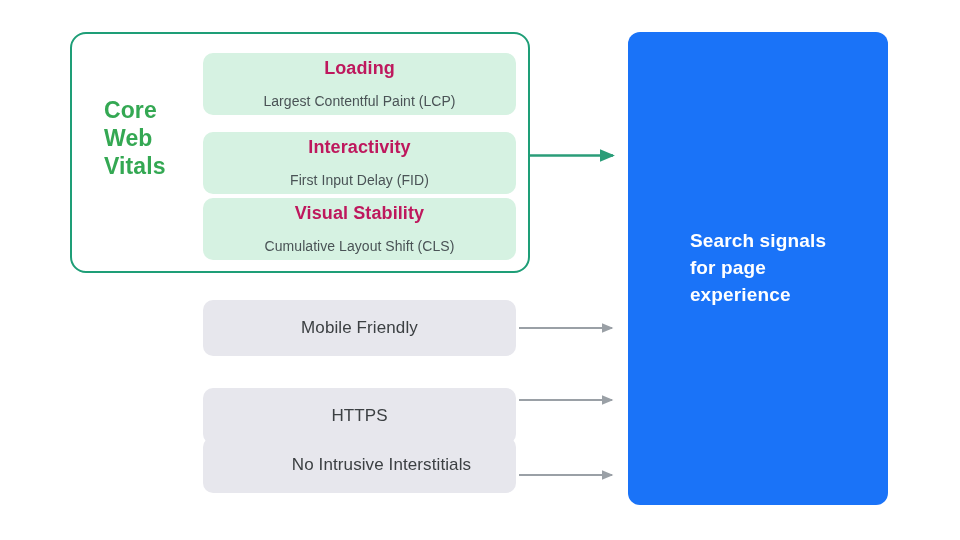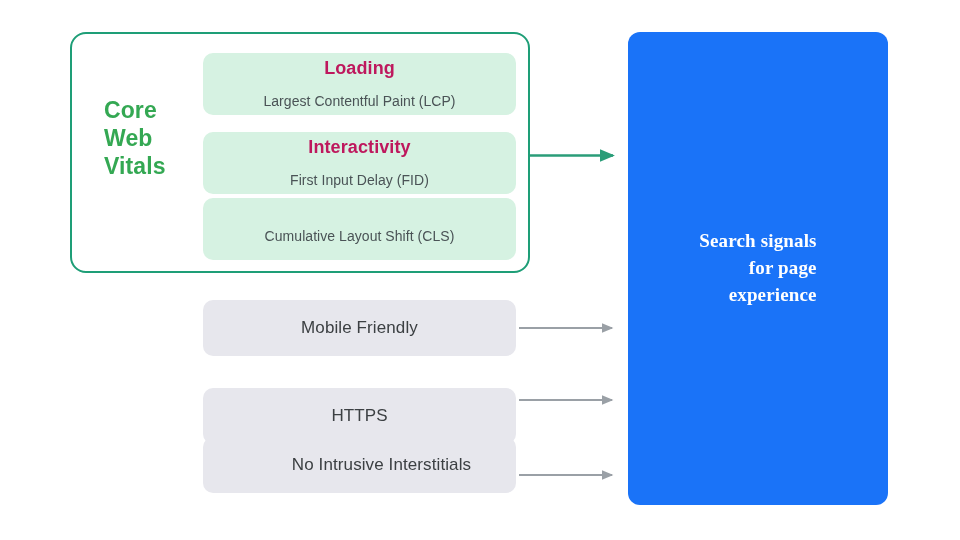--- a/index.html
+++ b/index.html
@@ -105,24 +105,23 @@
     background: #1a73f8;
     border-radius: 12px;
     display: flex;
     align-items: center;
     justify-content: center;
   }
   .blue-text {
     color: #ffffff;
     font-size: 19px;
     font-weight: bold;
-    text-align: right;
+    text-align: left;
     line-height: 1.42;
     letter-spacing: 0.15px;
-    font-family: Liberation Serif, serif;
   }
   .blue-text span { display: block; }
 
   
   .arrow-svg {
     position: absolute;
     left: 0;
     top: 0;
     width: 960px;
     height: 540px;
@@ -146,20 +145,21 @@
     <div class="card-title">Loading</div>
     <div class="card-sub">Largest Contentful Paint (LCP)</div>
   </div>
 
   <div class="card card-green c2">
     <div class="card-title">Interactivity</div>
     <div class="card-sub">First Input Delay (FID)</div>
   </div>
 
   <div class="card card-green c3">
+    <div class="card-title">Visual Stability</div>
     <div class="card-sub">Cumulative Layout Shift (CLS)</div>
   </div>
 
   <div class="card card-gray g1">
     <div class="card-title">Mobile Friendly</div>
   </div>
 
   <div class="card card-gray g2">
     <div class="card-title">HTTPS</div>
   </div>

